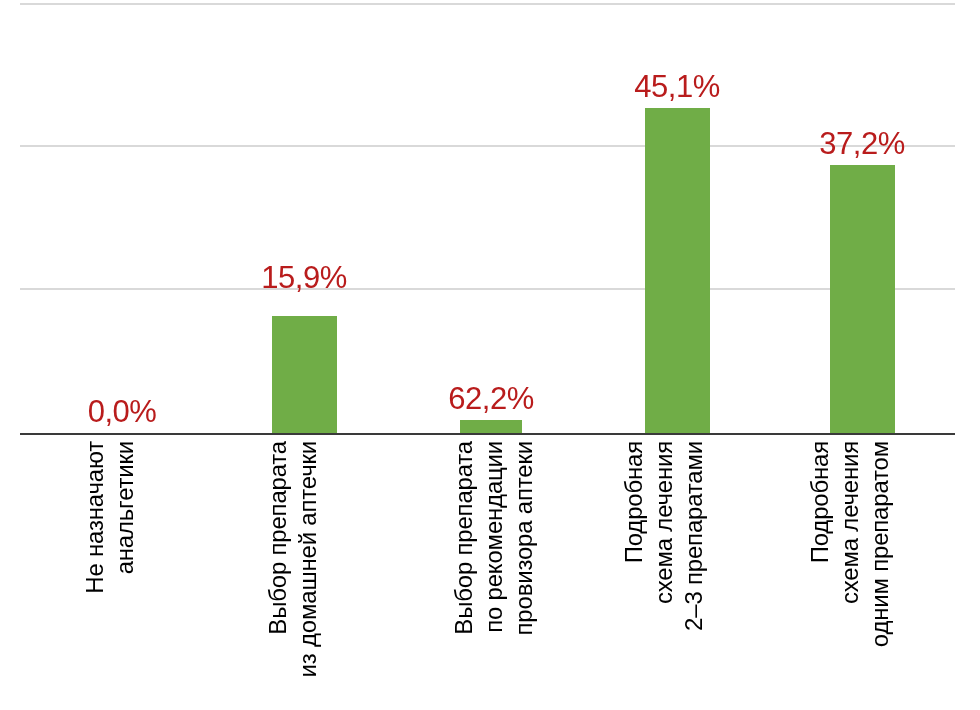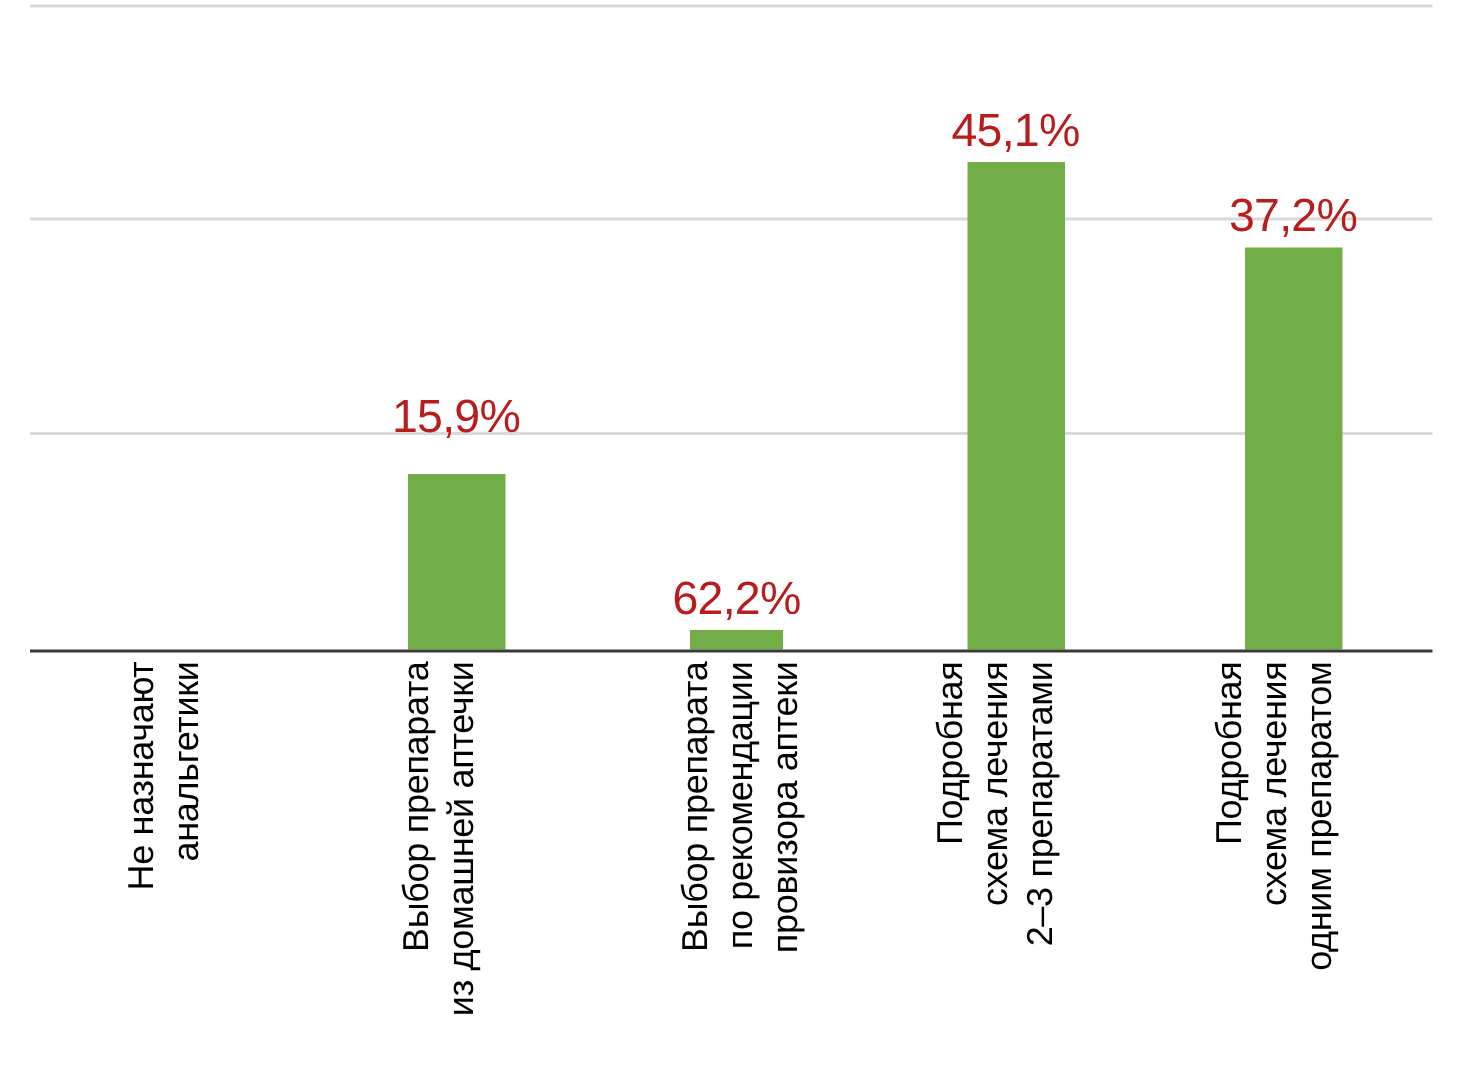--- a/index.html
+++ b/index.html
@@ -85,20 +85,21 @@
 <body>
 
 <div id="chart-root">
 
   <div class="gridline" style="left:20px; top:3px; width:935px;"></div>
   <div class="gridline" style="left:20px; top:145px; width:935px;"></div>
   <div class="gridline" style="left:20px; top:288px; width:935px;"></div>
 
   <div class="plot-area">
 
+    <div class="value-label" style="left:57px; top:396px; width:130px;">0,0%</div>
 
     <div class="bar" style="left:272px; top:316px; width:65px; height:117px;"></div>
     <div class="value-label" style="left:239px; top:262px; width:130px;">15,9%</div>
 
     <div class="bar" style="left:460px; top:420px; width:62px; height:13px;"></div>
     <div class="value-label" style="left:426px; top:383px; width:130px;">62,2%</div>
 
     <div class="bar" style="left:645px; top:108px; width:65px; height:325px;"></div>
     <div class="value-label" style="left:612px; top:71px; width:130px;">45,1%</div>
 

